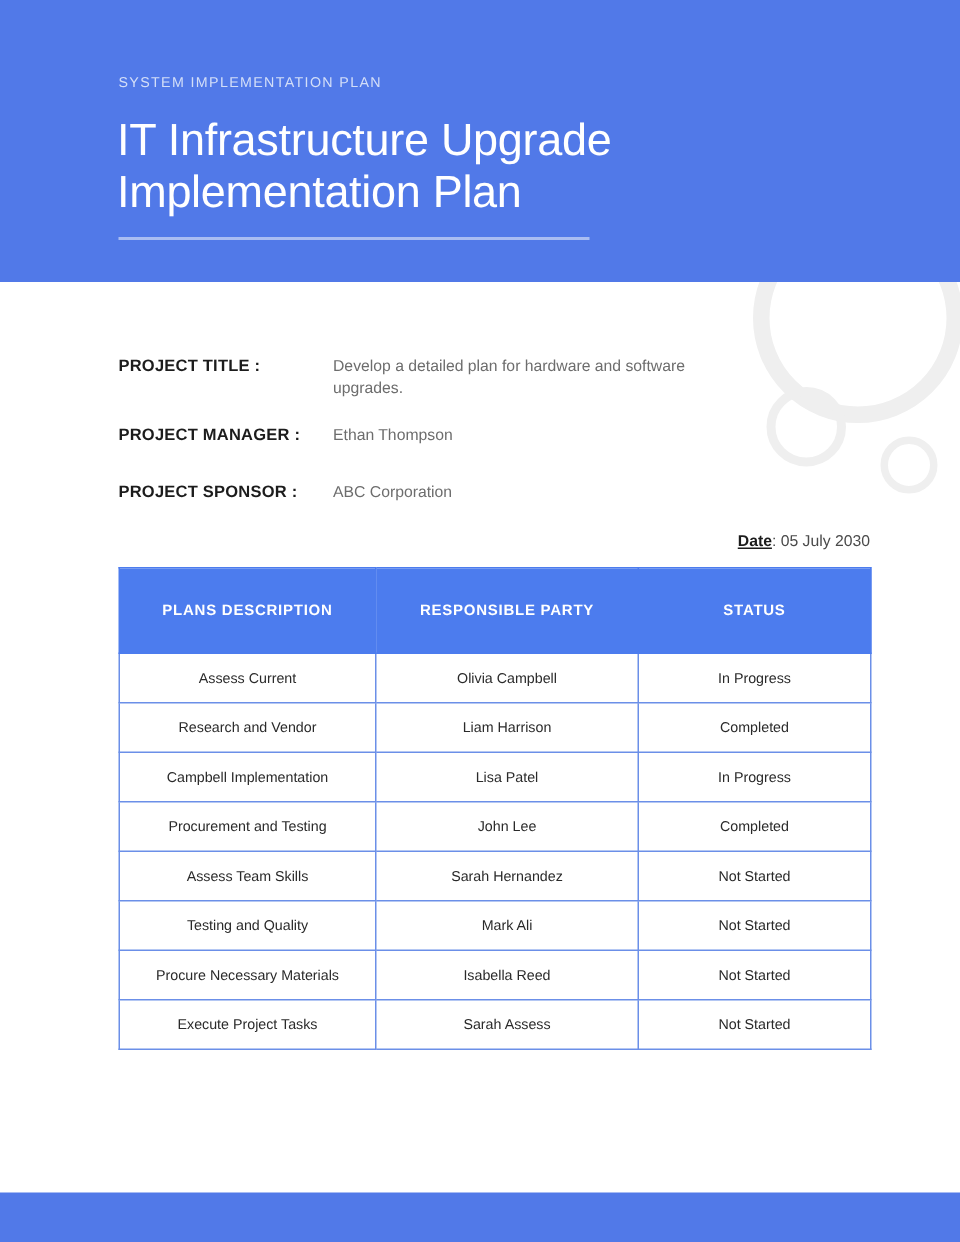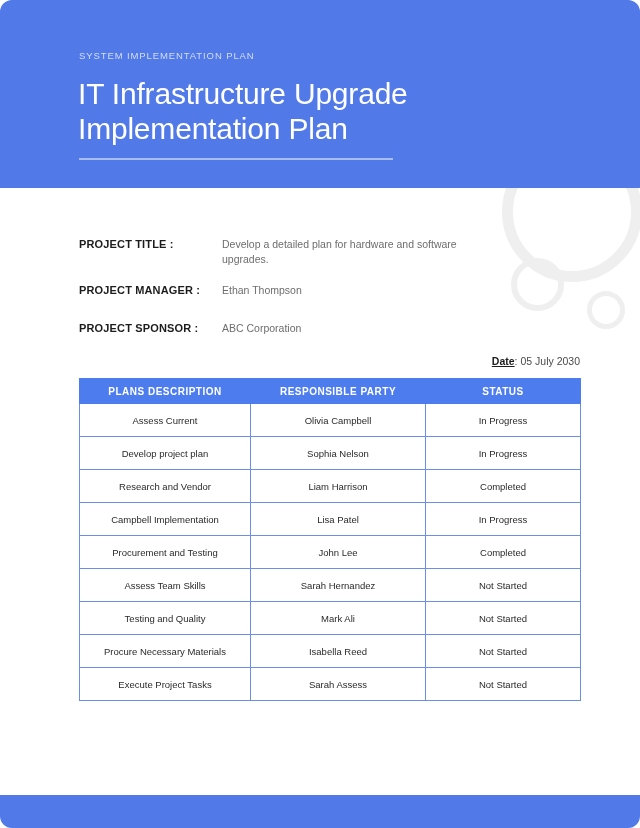--- a/index.html
+++ b/index.html
@@ -14,21 +14,20 @@
     overflow: hidden;
     position: relative;
   }
 
   .page {
     position: relative;
     width: 640px;
     height: 828px;
     background: #ffffff;
     overflow: hidden;
-    border-radius: 12px;
   }
 
   
   .deco-layer {
     position: absolute;
     left: 0;
     top: 0;
     width: 640px;
     height: 828px;
     pointer-events: none;
@@ -177,21 +176,21 @@
 
   .plan-table th {
     height: 24px;
     background: #4c7cee;
     color: #ffffff;
     font-size: 10px;
     font-weight: bold;
     letter-spacing: 0.5px;
     text-align: center;
     border: 1px solid #4c7cee;
-    padding: 0;
+    padding: 16px;
   }
   .plan-table td {
     height: 24px;
     background: #ffffff;
     color: #2a2a2a;
     font-size: 9.5px;
     font-weight: 400;
     text-align: center;
     border: 1px solid #6b8fe8;
     padding: 4px 3px;
@@ -263,25 +262,20 @@
         <th>STATUS</th>
       </tr>
     </thead>
     <tbody>
       <tr>
         <td>Assess Current</td>
         <td>Olivia Campbell</td>
         <td>In Progress</td>
       </tr>
       <tr>
-        <td>Develop project plan</td>
-        <td>Sophia Nelson</td>
-        <td>In Progress</td>
-      </tr>
-      <tr>
         <td>Research and Vendor</td>
         <td>Liam Harrison</td>
         <td>Completed</td>
       </tr>
       <tr>
         <td>Campbell Implementation</td>
         <td>Lisa Patel</td>
         <td>In Progress</td>
       </tr>
       <tr>

